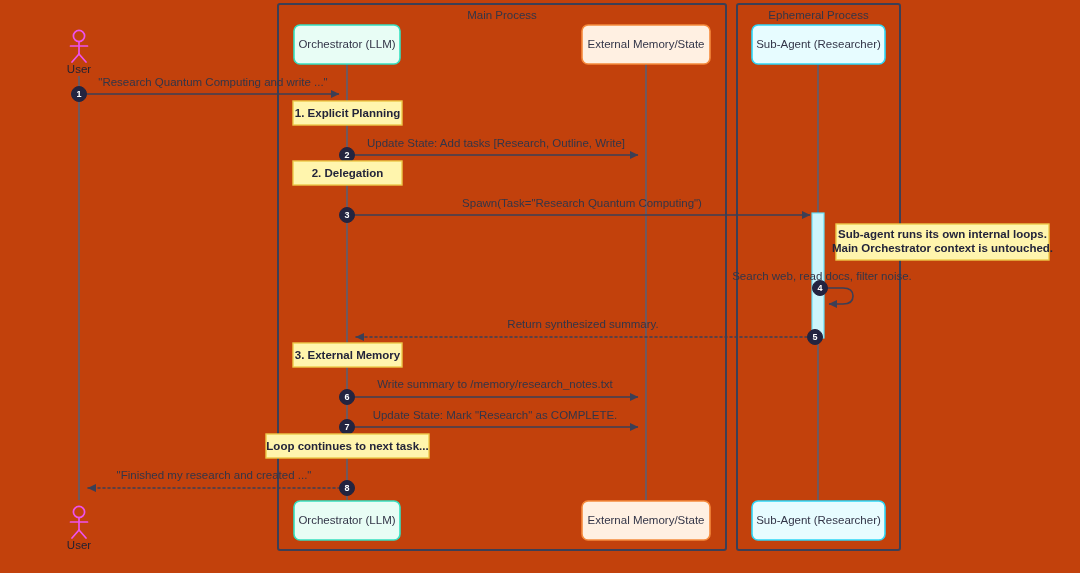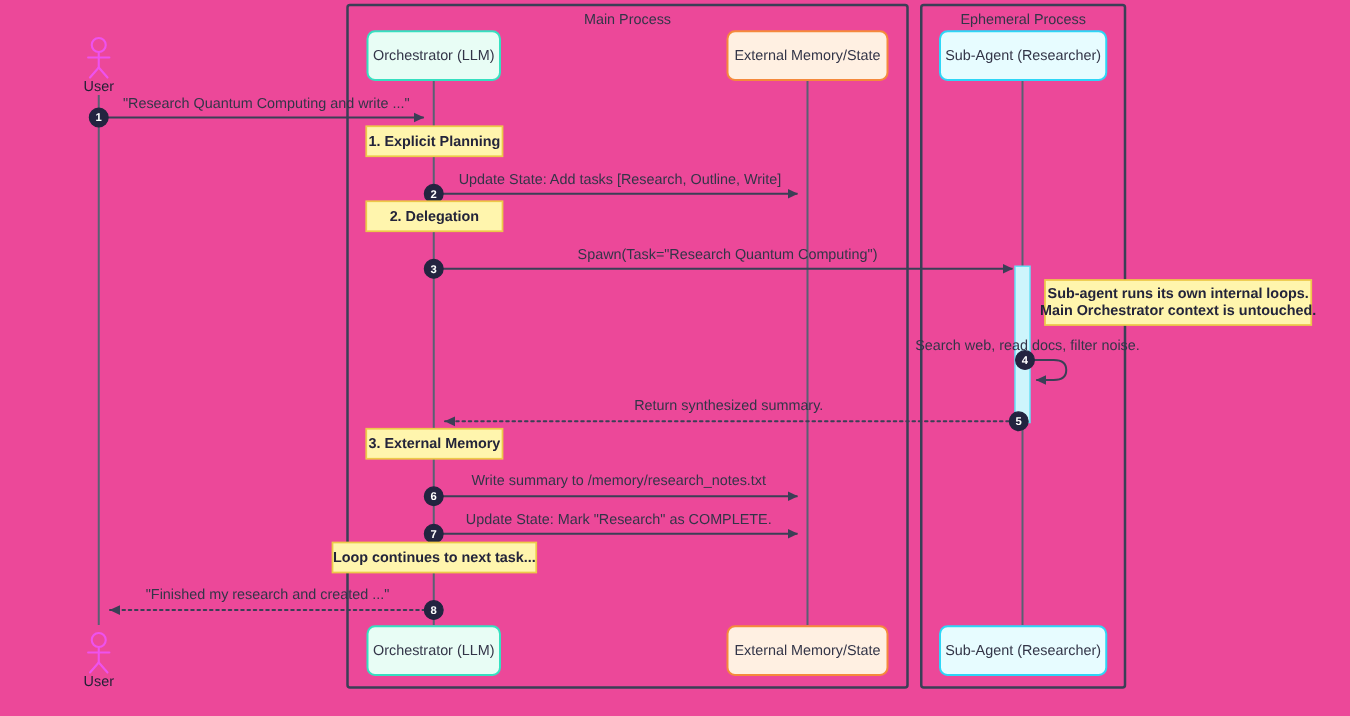--- a/index.html
+++ b/index.html
@@ -8,21 +8,21 @@
     background: #ffffff;
   }
   body {
     font-family: "Liberation Sans", "DejaVu Sans", sans-serif;
   }
   #diagram-root {
     position: relative;
     width: 1080px;
     height: 573px;
     overflow: hidden;
-    background: #ec4899;
+    background: #c2410c;
   }
   svg.seq { display: block; }
 
   
   .box-title {
     font-family: "Liberation Sans", "DejaVu Sans", sans-serif;
     font-size: 11.5px;
     fill: #333548;
     text-anchor: middle;
     dominant-baseline: middle;

